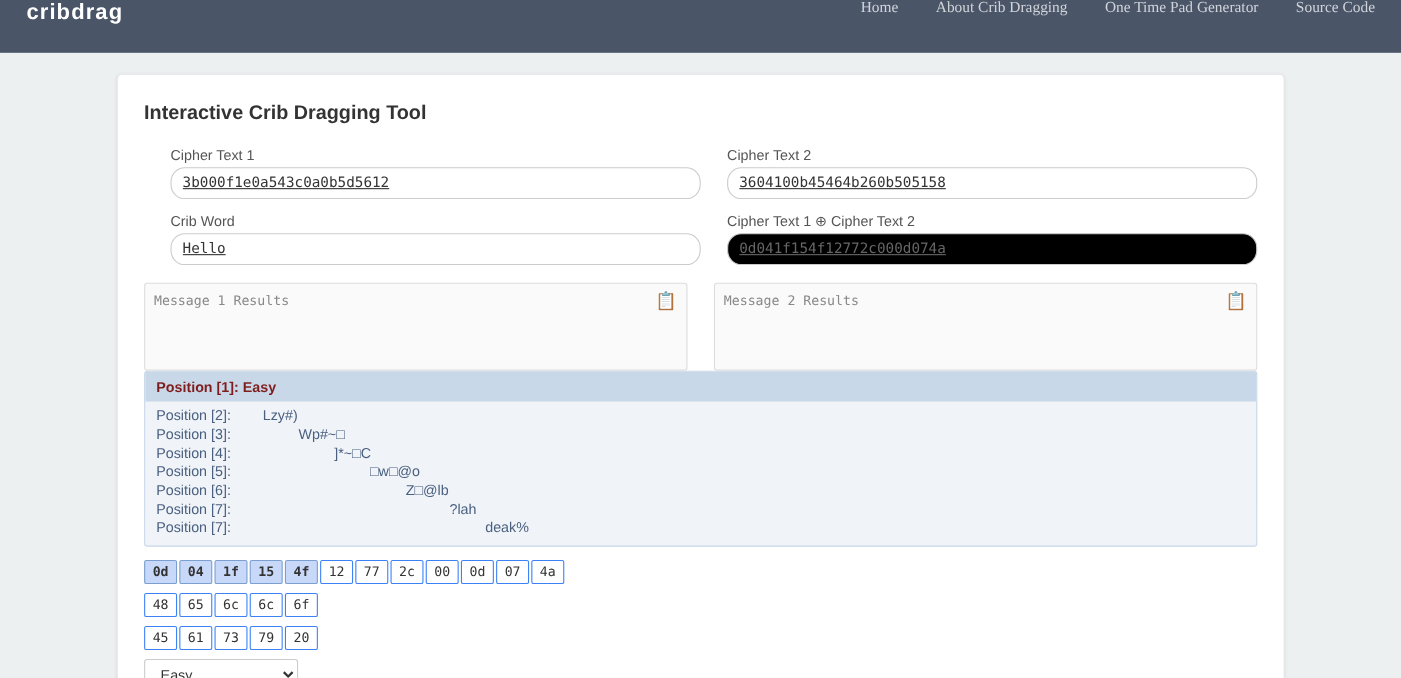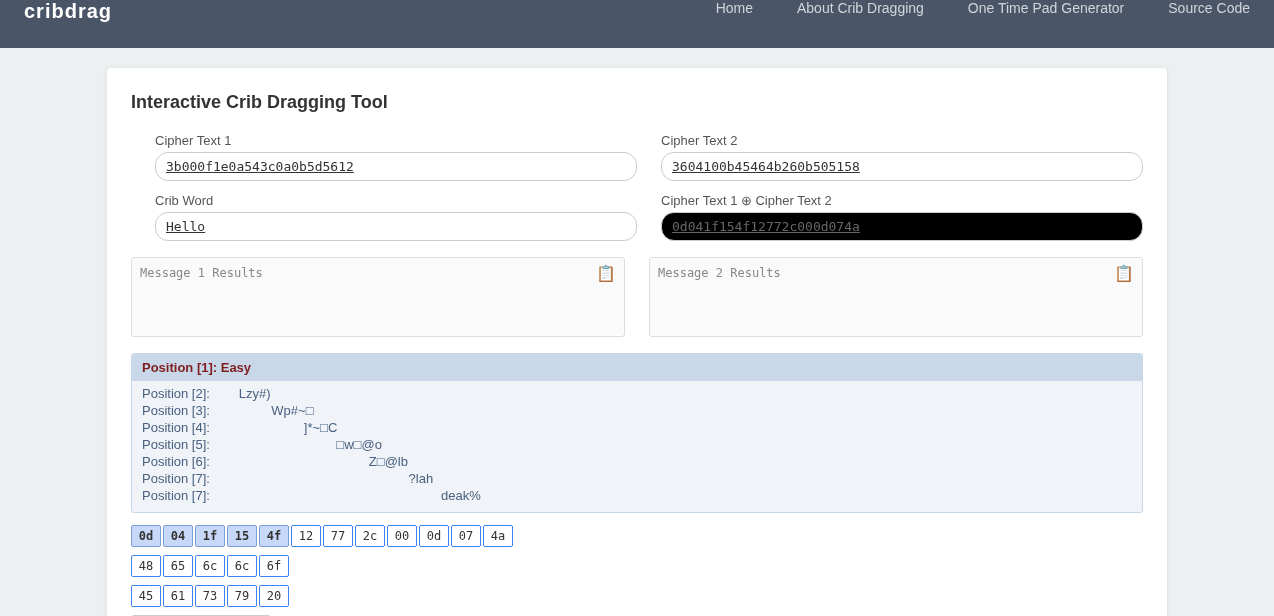--- a/index.html
+++ b/index.html
@@ -18,21 +18,22 @@
     }
     .nav-brand {
       color: #fff;
       font-size: 20px;
       font-weight: bold;
       letter-spacing: 1px;
       margin-right: auto;
     }
     .nav-links {
       display: flex;
-      gap: 44px;
+      gap: 34px;
+      font-family: Liberation Serif, serif;
     }
     .nav-link {
       color: #d1d5db;
       text-decoration: none;
       font-size: 14px;
       cursor: pointer;
     }
 
     
     .main-wrap {
@@ -78,21 +79,20 @@
     .form-group input[readonly] {
       background: #000000;
       color: #666;
     }
 
     
     .results-grid {
       display: grid;
       grid-template-columns: 1fr 1fr;
       gap: 12px 24px;
-      margin-bottom: 16px;
     }
     .result-box {
       border: 1px solid #ddd;
       border-radius: 3px;
       padding: 8px;
       min-height: 80px;
       position: relative;
       background: #fafafa;
     }
     .result-label {

